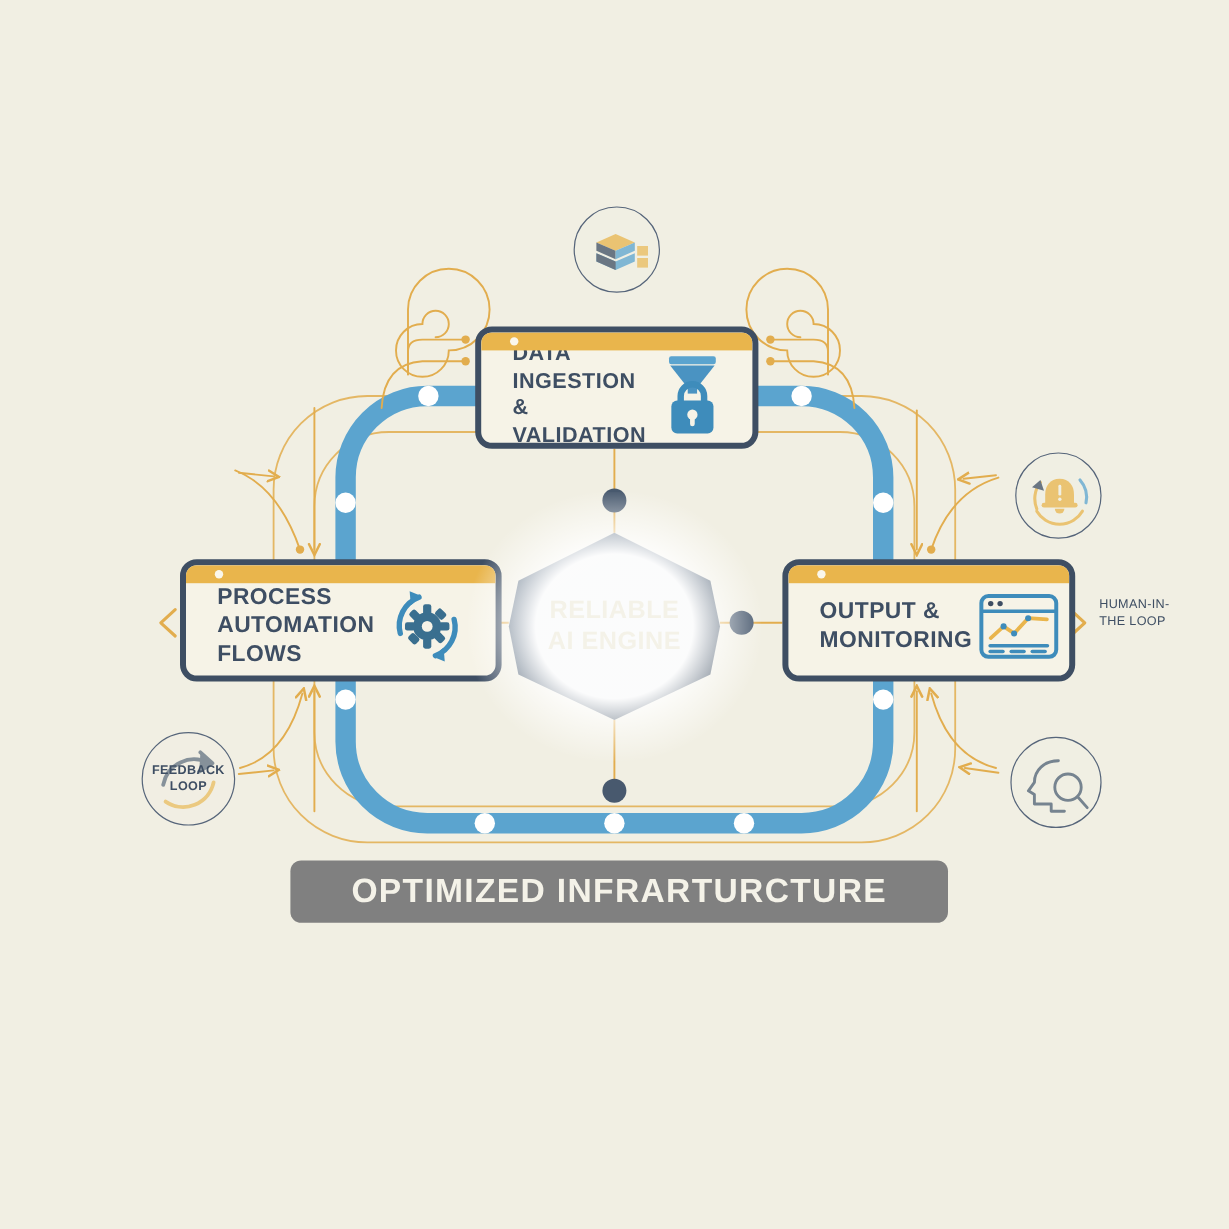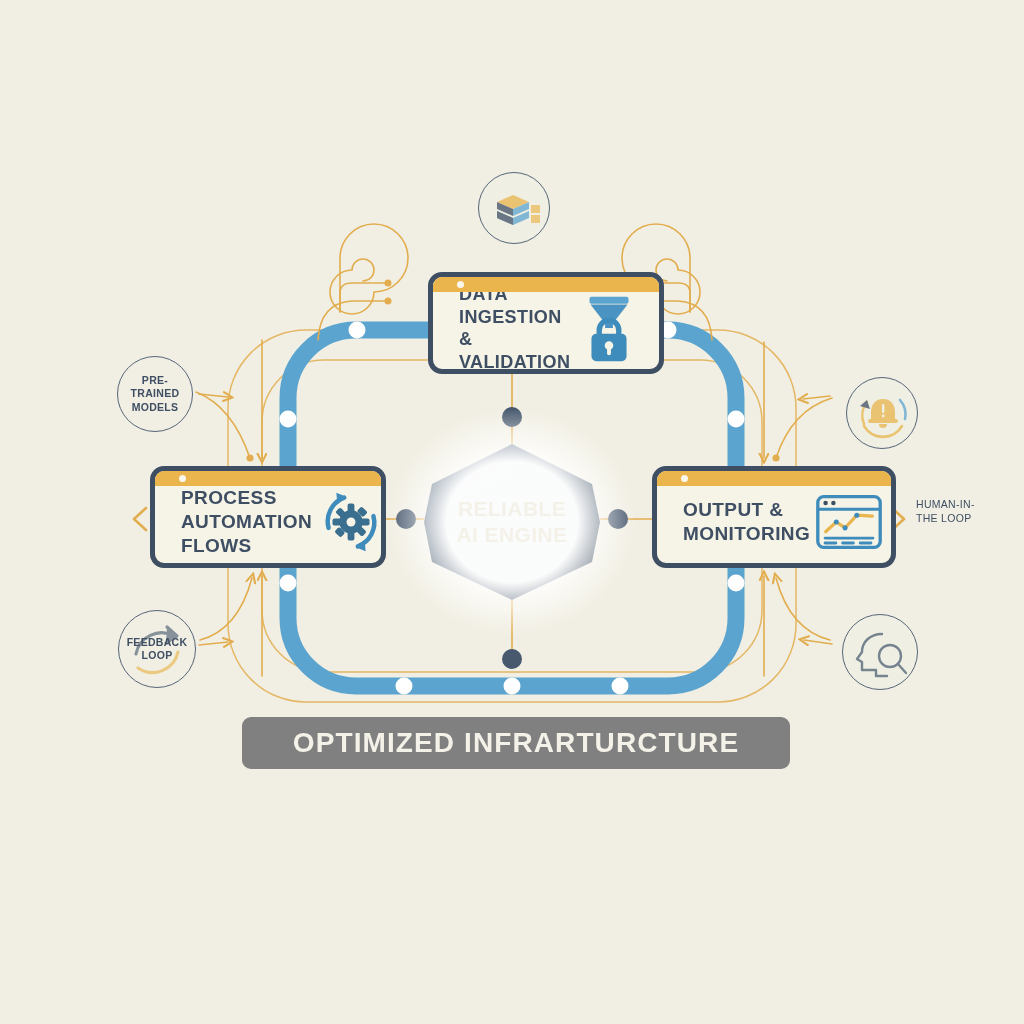--- a/index.html
+++ b/index.html
@@ -38,22 +38,22 @@
     line-height:1.25;
     padding-left:26px;
     margin-top:10px;
     flex:1 1 auto;
     text-transform:uppercase;
   }
   .pbox .picon{
     width:78px;height:78px;margin-right:18px;margin-top:10px;flex:0 0 auto;
   }
 
-  #box-ingest{left:396px;top:272px;width:236px;height:102px;margin-left:32px;}
-  #box-process{left:150px;top:466px;width:236px;height:102px;}
+  #box-ingest{left:396px;top:272px;width:236px;height:102px;}
+  #box-process{left:150px;top:466px;width:268px;height:102px;}
   #box-output{left:652px;top:466px;width:244px;height:102px;}
   #box-ingest .ptitle{font-size:18px;}
 
   
   #core{
     position:absolute;left:424px;top:444px;width:176px;height:156px;
   }
   #core .glow{
     position:absolute;left:-34px;top:-34px;width:244px;height:224px;
     background:radial-gradient(ellipse at center, rgba(255,255,255,.98) 38%, rgba(255,255,255,0) 72%);
@@ -299,26 +299,20 @@
   </div>
 
   <div id="core">
     <div class="glow"></div>
     <div class="label">
       <span>RELIABLE</span>
       <span>AI ENGINE</span>
     </div>
   </div>
 
-  <div class="sat-label" id="sat-pretrained">
-    <div>
-      <span>PRE-TRAINED</span><br>
-      <span>MODELS</span>
-    </div>
-  </div>
 
   <div class="sat-label" id="sat-feedback">
     <div class="fb-text">
       <span>FEEDBACK</span><br>
       <span>LOOP</span>
     </div>
   </div>
 
   <div class="sat-plain" id="sat-data"></div>
   <div class="sat-plain" id="sat-alerts"></div>

